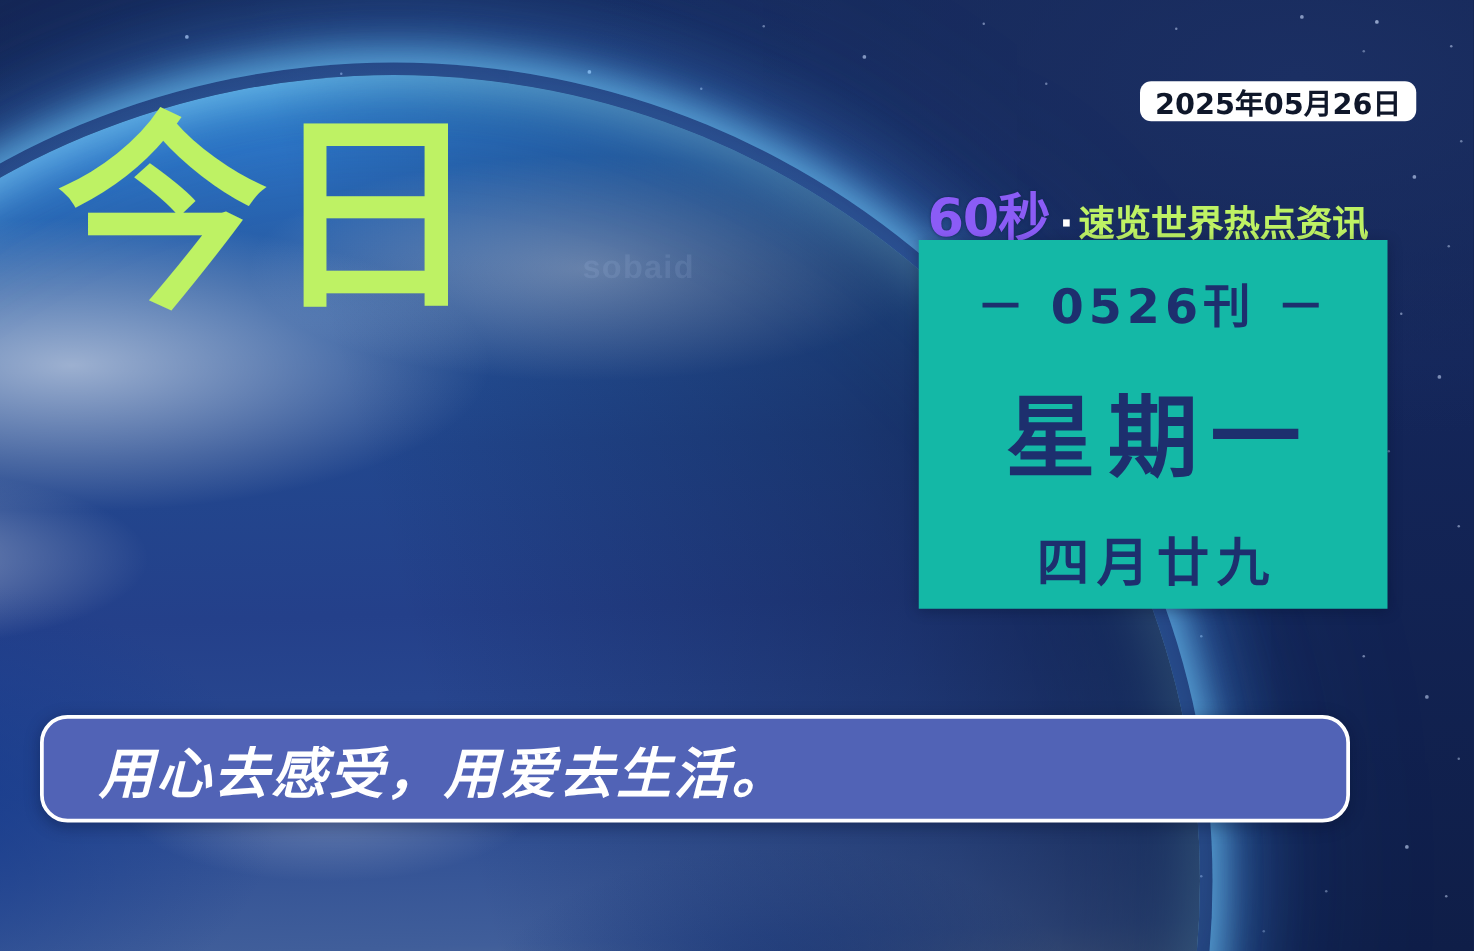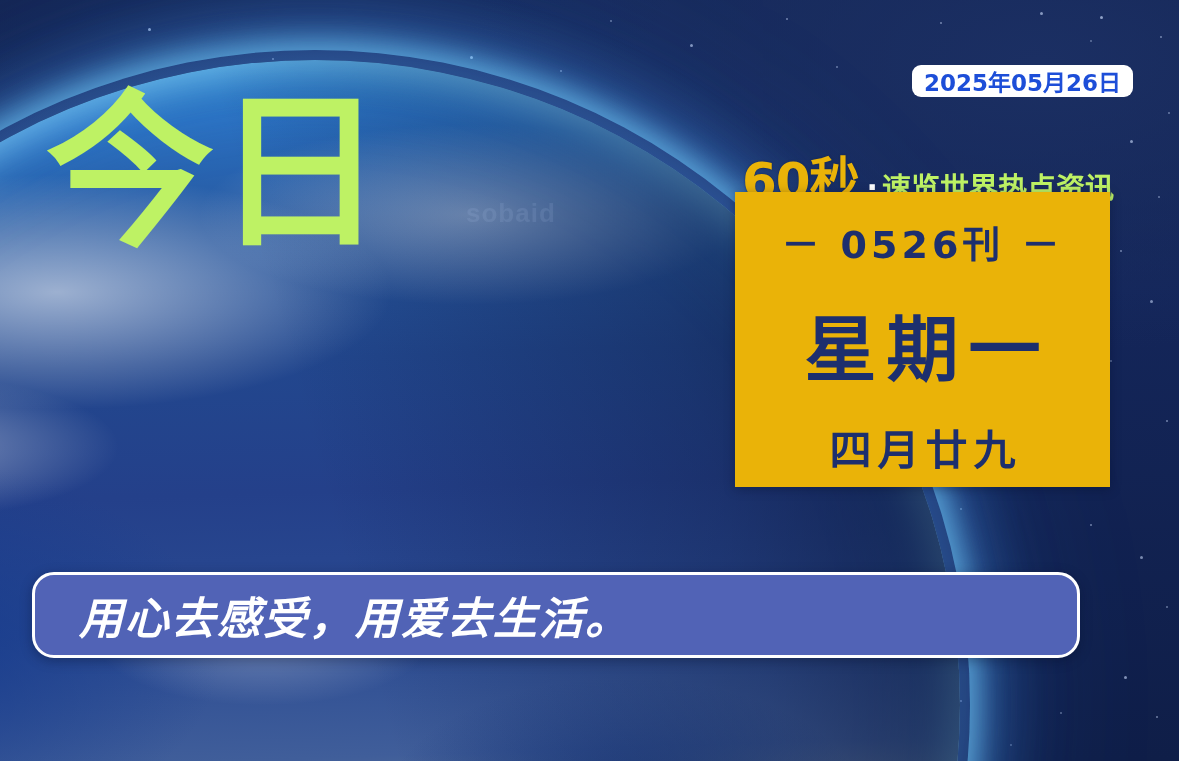--- a/index.html
+++ b/index.html
@@ -115,50 +115,50 @@
   }
   .headline .l1{color:#bef264;}
   .headline .l2{color:#eef0f1; margin-top:4px;}
 
   
   .date-badge{
     position:absolute;left:912px;top:65px;
     height:32px;padding:0 12px;
     display:flex;align-items:center;justify-content:center;
     background:#ffffff;border-radius:9px;
-    color:#1d4ed8;font-size:23px;font-weight:700;
+    color:#0f172a;font-size:23px;font-weight:700;
     letter-spacing:0px;white-space:nowrap;
     font-family:"DejaVu Sans","Liberation Sans",sans-serif;
   }
 
   
   .tagline{
     position:absolute;left:742px;top:140px;
     display:flex;align-items:baseline;white-space:nowrap;
     font-family:"DejaVu Sans","Liberation Sans",sans-serif;
   }
   .tagline .sec{
-    font-size:50px;font-weight:900;color:#eab308;
+    font-size:42px;font-weight:900;color:#8b5cf6;
     letter-spacing:-1px;
     text-shadow:0 0 2px rgba(20,35,80,.9);
   }
   .tagline .dot{
     font-size:30px;font-weight:900;color:#ffffff;
     margin:0 4px 0 8px;
   }
   .tagline .rest{
     font-size:29px;font-weight:900;color:#bef264;
     letter-spacing:0px;
   }
 
   
   .info-card{
     position:absolute;left:735px;top:192px;
     width:375px;height:295px;
-    background:#eab308;
+    background:#14b8a6;
     display:flex;flex-direction:column;
     align-items:center;justify-content:flex-start;
     box-shadow:0 2px 10px rgba(6,14,40,.35);
   }
   .info-card .issue{
     margin-top:22px;
     font-size:38px;font-weight:700;color:#1d2f6e;
     letter-spacing:4px;white-space:nowrap;
     font-family:"DejaVu Sans","Liberation Sans",sans-serif;
   }

